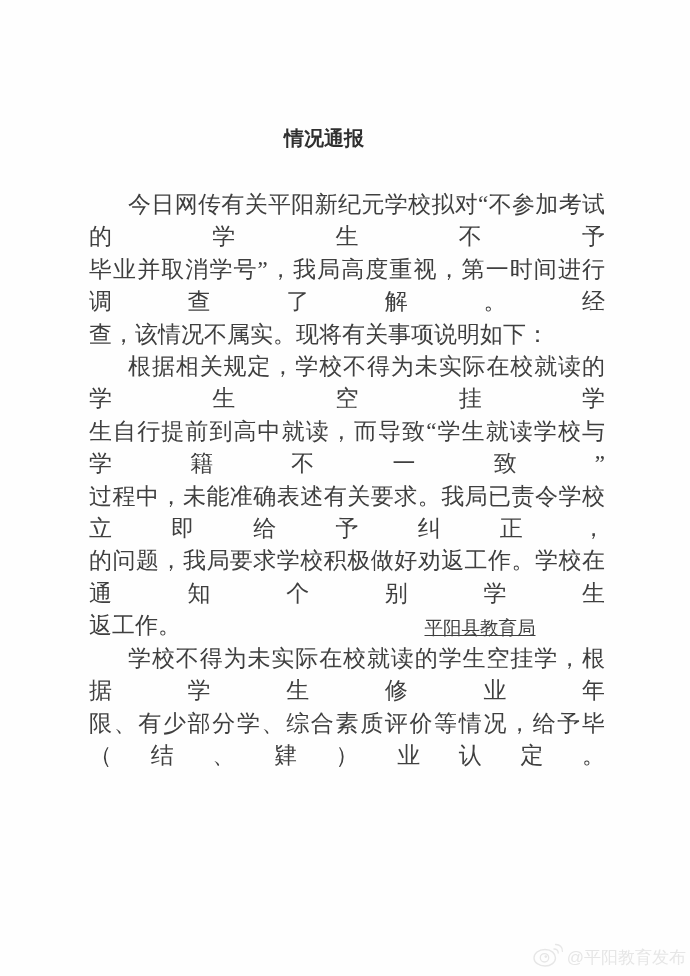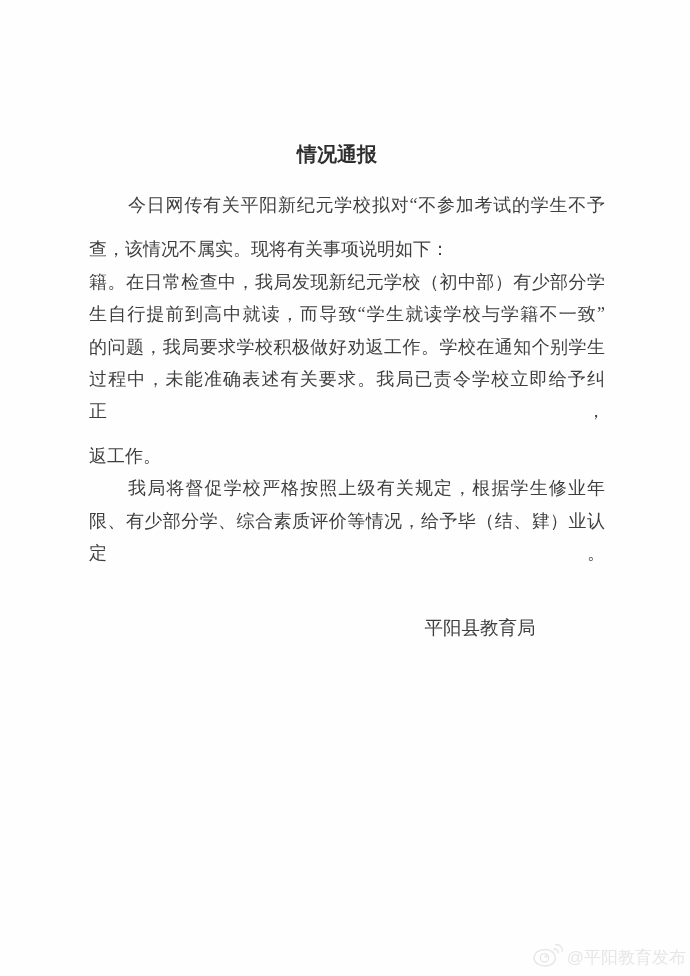--- a/index.html
+++ b/index.html
@@ -15,64 +15,63 @@
   }
   .page {
     position: relative;
     width: 690px;
     height: 976px;
     background: var(--page-bg, #fefefe);
     color: var(--text-color, #3f3f3f);
   }
   .doc-title {
     position: absolute;
-    top: 140px;
+    top: 124px;
     left: 0;
     width: 648px;
     margin: 0;
     text-align: center;
     font-family: "Liberation Sans", "DejaVu Sans", sans-serif;
     font-weight: 700;
     font-size: 20px;
     line-height: 28px;
     color: var(--title-color, #2f2f2f);
-    padding-left: 13px;
   }
   .body-text {
     position: absolute;
     top: 189px;
     left: 89px;
     width: 516px;
-    font-size: 18px;
+    font-size: 23px;
     line-height: 32.4px;
     letter-spacing: 0;
   }
   .line {
     width: 516px;
     text-align: justify;
   }
   .line.fill {
     text-align-last: justify;
   }
   .line.first {
     text-indent: 39px;
   }
   .line.end {
     text-align: center;
     text-align-last: left;
-    margin-top: 12px;
   }
   .sign-block {
     position: absolute;
     top: 612px;
     left: 372px;
     width: 216px;
     text-align: center;
     font-size: 18.5px;
     line-height: 32.4px;
+    text-decoration: underline;
   }
   .watermark {
     position: absolute;
     right: 4px;
     bottom: 7px;
     display: flex;
     align-items: center;
     gap: 3px;
     color: var(--watermark-color, #e6e6e6);
     font-family: "Liberation Sans", "DejaVu Sans", sans-serif;
@@ -87,29 +86,30 @@
 </style>
 </head>
 <body>
 
 <div class="page">
 
   <h1 class="doc-title">情况通报</h1>
 
   <div class="body-text">
     <div class="line fill first">今日网传有关平阳新纪元学校拟对“不参加考试的学生不予</div>
+    <div class="line fill">毕业并取消学号”，我局高度重视，第一时间进行调查了解。经</div>
     <div class="line end">查，该情况不属实。现将有关事项说明如下：</div>
 
-    <div class="line fill">籍。在日常检查中，我局发现新纪元学校（初中部）有少部分学</div>
+    <div class="line fill first">根据相关规定，学校不得为未实际在校就读的学生空挂学</div>
     <div class="line fill">生自行提前到高中就读，而导致“学生就读学校与学籍不一致”</div>
+    <div class="line fill">过程中，未能准确表述有关要求。我局已责令学校立即给予纠正，</div>
     <div class="line fill">的问题，我局要求学校积极做好劝返工作。学校在通知个别学生</div>
-    <div class="line fill">过程中，未能准确表述有关要求。我局已责令学校立即给予纠正，</div>
     <div class="line end">返工作。</div>
 
-    <div class="line fill first">我局将督促学校严格按照上级有关规定，根据学生修业年</div>
+    <div class="line fill first">学校不得为未实际在校就读的学生空挂学，根据学生修业年</div>
     <div class="line fill">限、有少部分学、综合素质评价等情况，给予毕（结、肄）业认定。</div>
   </div>
 
   <div class="sign-block">
     <div class="sign-name">平阳县教育局</div>
   </div>
 
   <div class="watermark">
     <span>
       <svg width="32" height="27" viewBox="0 0 32 27" fill="none" xmlns="http://www.w3.org/2000/svg">

